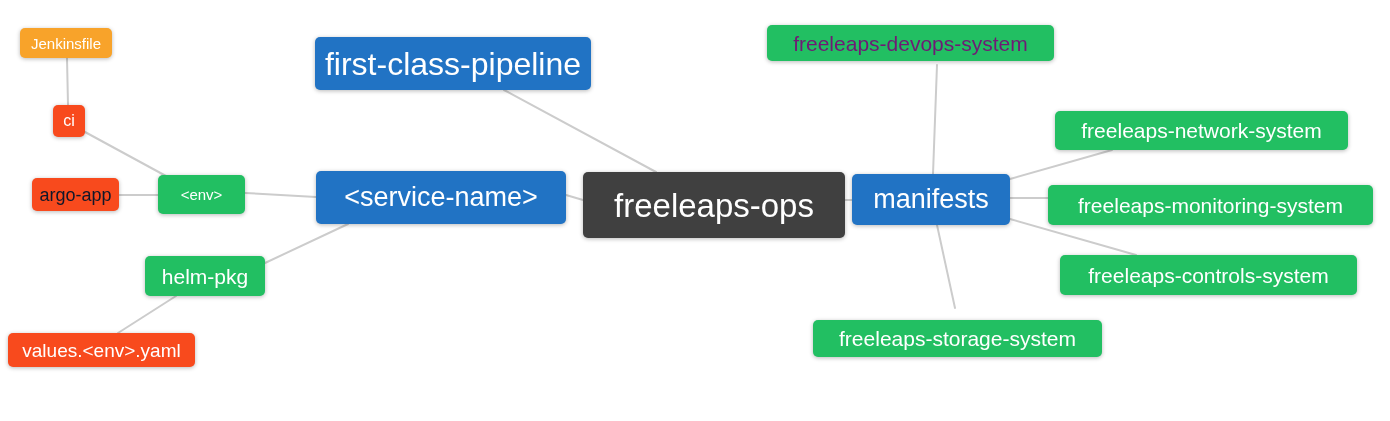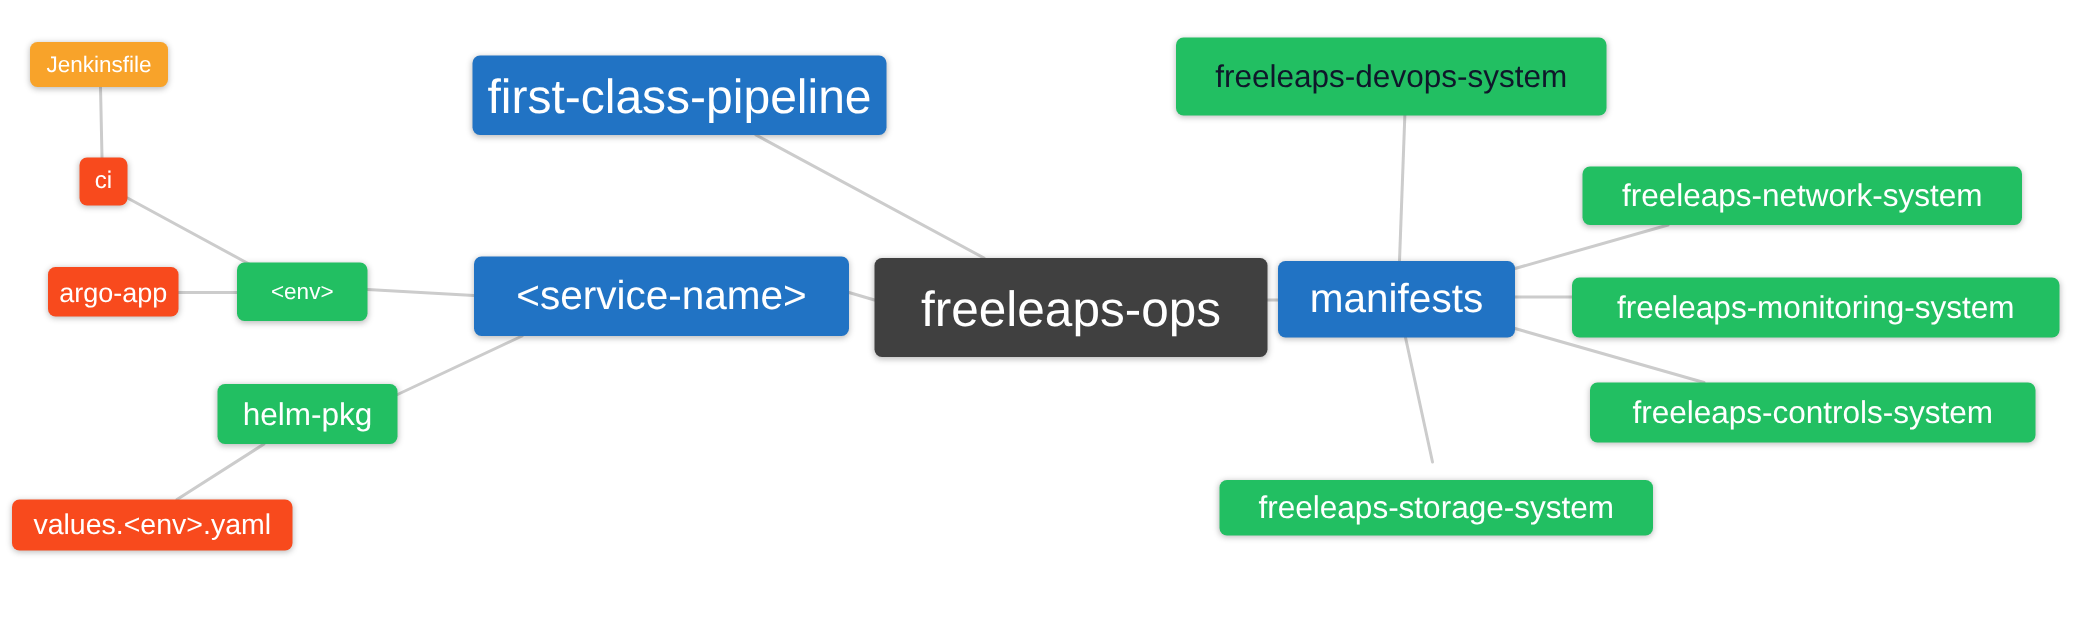--- a/index.html
+++ b/index.html
@@ -55,27 +55,27 @@
       <line x1="845" y1="200" x2="852" y2="200" stroke="#CCCCCC" stroke-width="2" stroke-linecap="round"></line>
       <line x1="933" y1="174" x2="937" y2="65" stroke="#CCCCCC" stroke-width="2" stroke-linecap="round"></line>
       <line x1="1010" y1="179" x2="1112" y2="150" stroke="#CCCCCC" stroke-width="2" stroke-linecap="round"></line>
       <line x1="1010" y1="198" x2="1048" y2="198" stroke="#CCCCCC" stroke-width="2" stroke-linecap="round"></line>
       <line x1="1010" y1="219" x2="1136" y2="255" stroke="#CCCCCC" stroke-width="2" stroke-linecap="round"></line>
       <line x1="937" y1="225" x2="955" y2="308" stroke="#CCCCCC" stroke-width="2" stroke-linecap="round"></line>
     </svg>
   <div id="nodes">
       <div class="node" style="left: 20px; top: 28px; width: 92px; height: 30px; font-size: 15px; background: rgb(248, 163, 42); color: rgb(255, 255, 255);">Jenkinsfile</div>
       <div class="node" style="left: 53px; top: 105px; width: 32px; height: 32px; font-size: 16px; background: rgb(248, 74, 29); color: rgb(255, 255, 255);">ci</div>
-      <div class="node" style="left: 32px; top: 178px; width: 87px; height: 33px; font-size: 18px; background: rgb(248, 74, 29); color: #ffffff;">argo-app</div>
+      <div class="node" style="left: 32px; top: 178px; width: 87px; height: 33px; font-size: 18px; background: rgb(248, 74, 29); color: #0f172a;">argo-app</div>
       <div class="node" style="left: 158px; top: 175px; width: 87px; height: 39px; font-size: 15px; background: rgb(34, 191, 98); color: rgb(255, 255, 255);">&lt;env&gt;</div>
       <div class="node" style="left: 145px; top: 256px; width: 120px; height: 40px; font-size: 21px; background: rgb(34, 191, 98); color: rgb(255, 255, 255);">helm-pkg</div>
       <div class="node" style="left: 8px; top: 333px; width: 187px; height: 34px; font-size: 19px; background: rgb(248, 74, 29); color: rgb(255, 255, 255);">values.&lt;env&gt;.yaml</div>
       <div class="node" style="left: 315px; top: 37px; width: 276px; height: 53px; font-size: 32px; background: rgb(33, 115, 196); color: rgb(255, 255, 255);">first-class-pipeline</div>
       <div class="node" style="left: 316px; top: 171px; width: 250px; height: 53px; font-size: 27px; background: rgb(33, 115, 196); color: rgb(255, 255, 255);">&lt;service-name&gt;</div>
       <div class="node" style="left: 583px; top: 172px; width: 262px; height: 66px; font-size: 33px; background: #404040; color: rgb(255, 255, 255);">freeleaps-ops</div>
       <div class="node" style="left: 852px; top: 174px; width: 158px; height: 51px; font-size: 27px; background: rgb(33, 115, 196); color: rgb(255, 255, 255);">manifests</div>
-      <div class="node" style="left: 784px; top: 25px; width: 287px; height: 52px; font-size: 21px; background: rgb(34, 191, 98); color: #0f172a;">freeleaps-devops-system</div>
+      <div class="node" style="left: 767px; top: 25px; width: 287px; height: 36px; font-size: 21px; background: rgb(34, 191, 98); color: #701a75;">freeleaps-devops-system</div>
       <div class="node" style="left: 1055px; top: 111px; width: 293px; height: 39px; font-size: 21px; background: rgb(34, 191, 98); color: rgb(255, 255, 255);">freeleaps-network-system</div>
       <div class="node" style="left: 1048px; top: 185px; width: 325px; height: 40px; font-size: 21px; background: rgb(34, 191, 98); color: rgb(255, 255, 255); text-align: right;">freeleaps-monitoring-system</div>
       <div class="node" style="left: 1060px; top: 255px; width: 297px; height: 40px; font-size: 21px; background: rgb(34, 191, 98); color: rgb(255, 255, 255);">freeleaps-controls-system</div>
       <div class="node" style="left: 813px; top: 308px; width: 289px; height: 37px; font-size: 21px; background: rgb(34, 191, 98); color: rgb(255, 255, 255); margin-top: 12px;">freeleaps-storage-system</div>
     </div>
 </div>
 
 </body></html>

